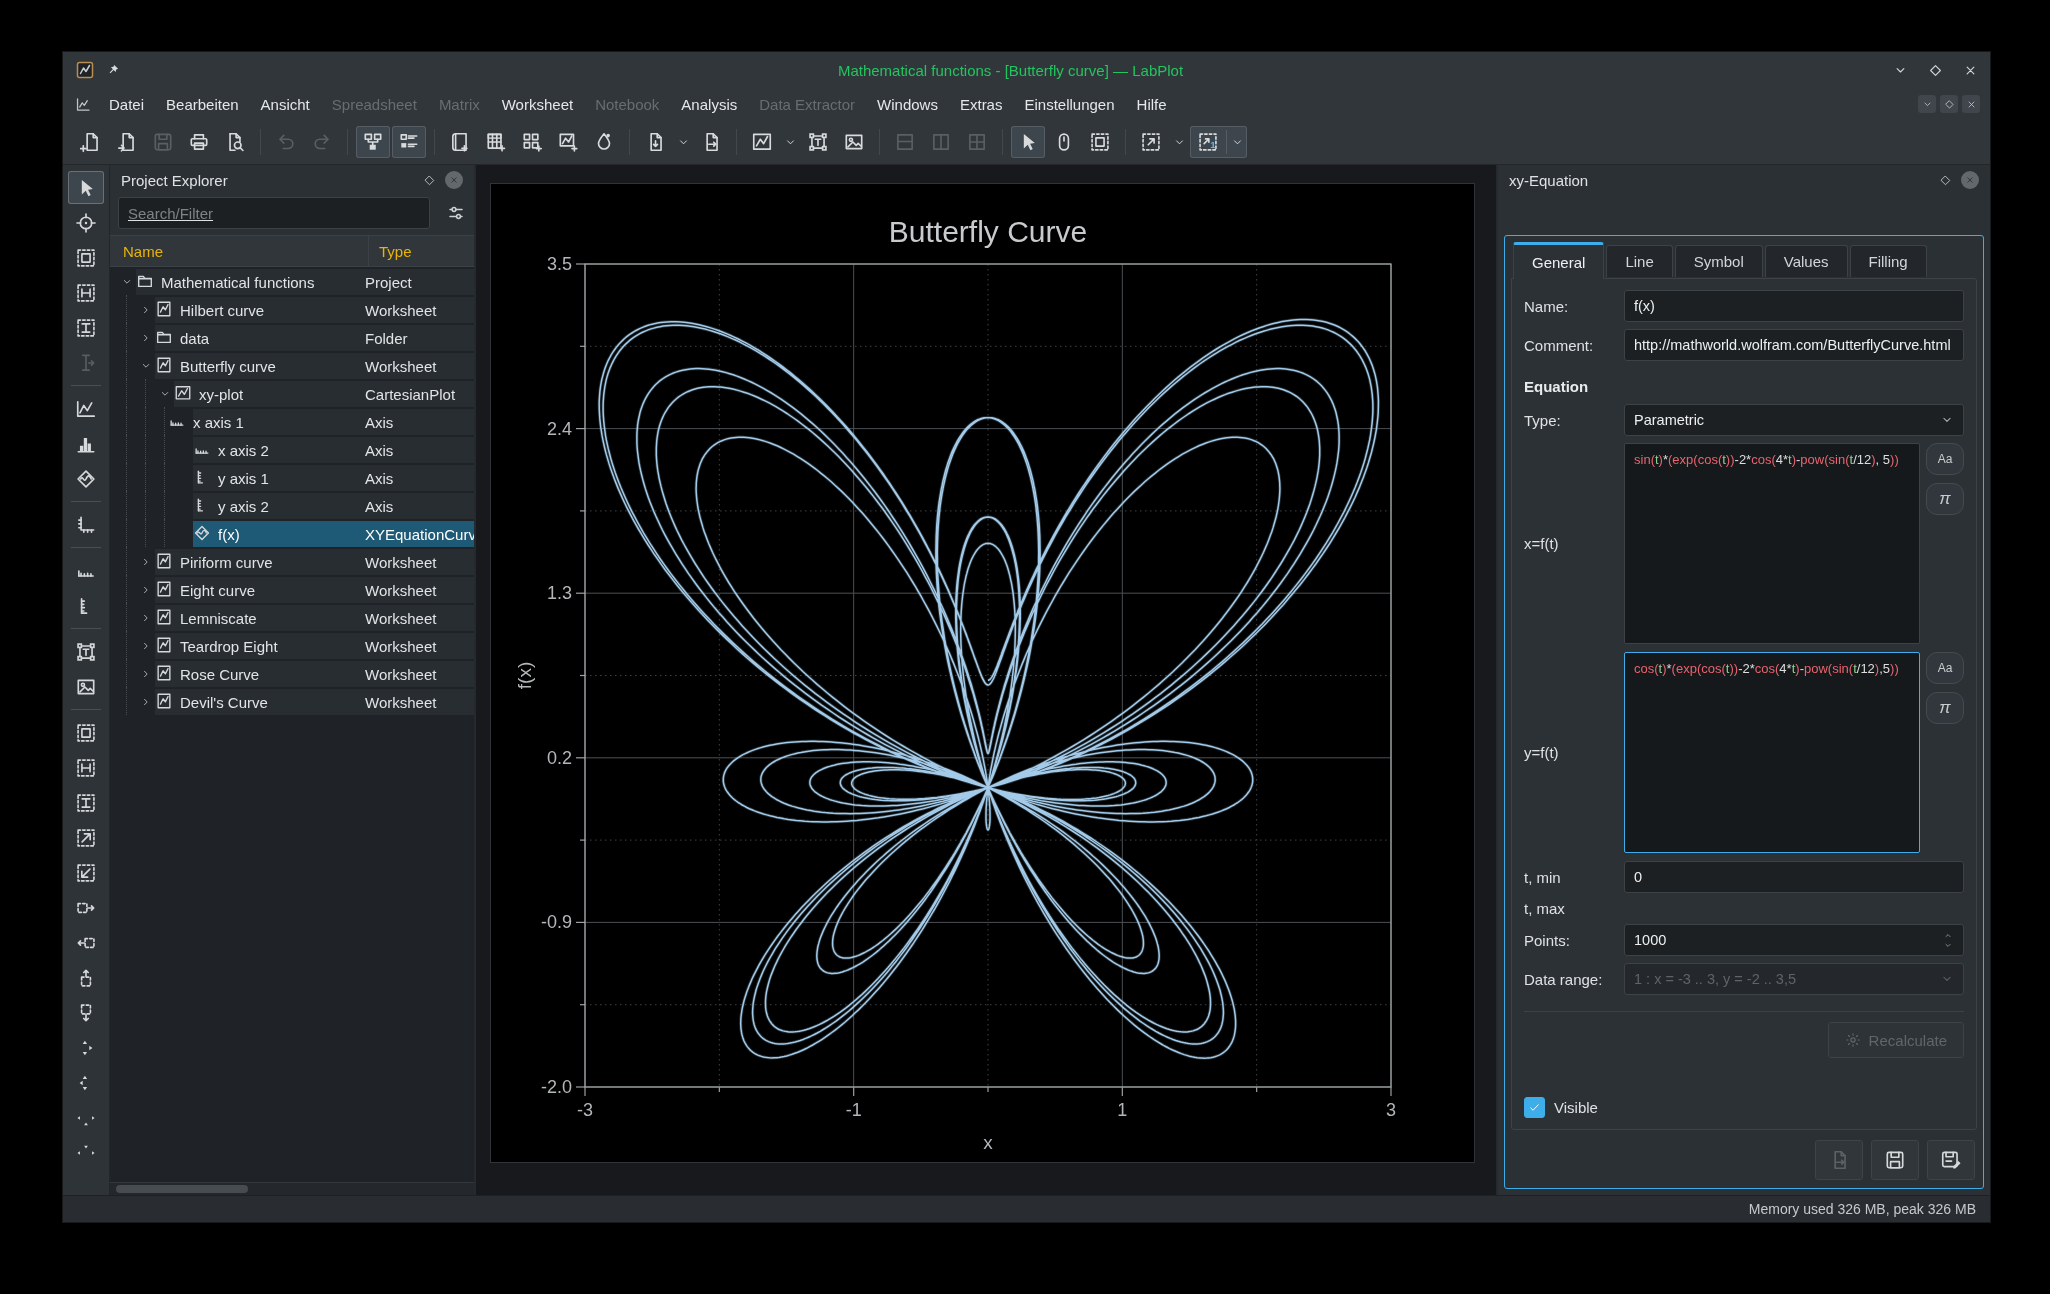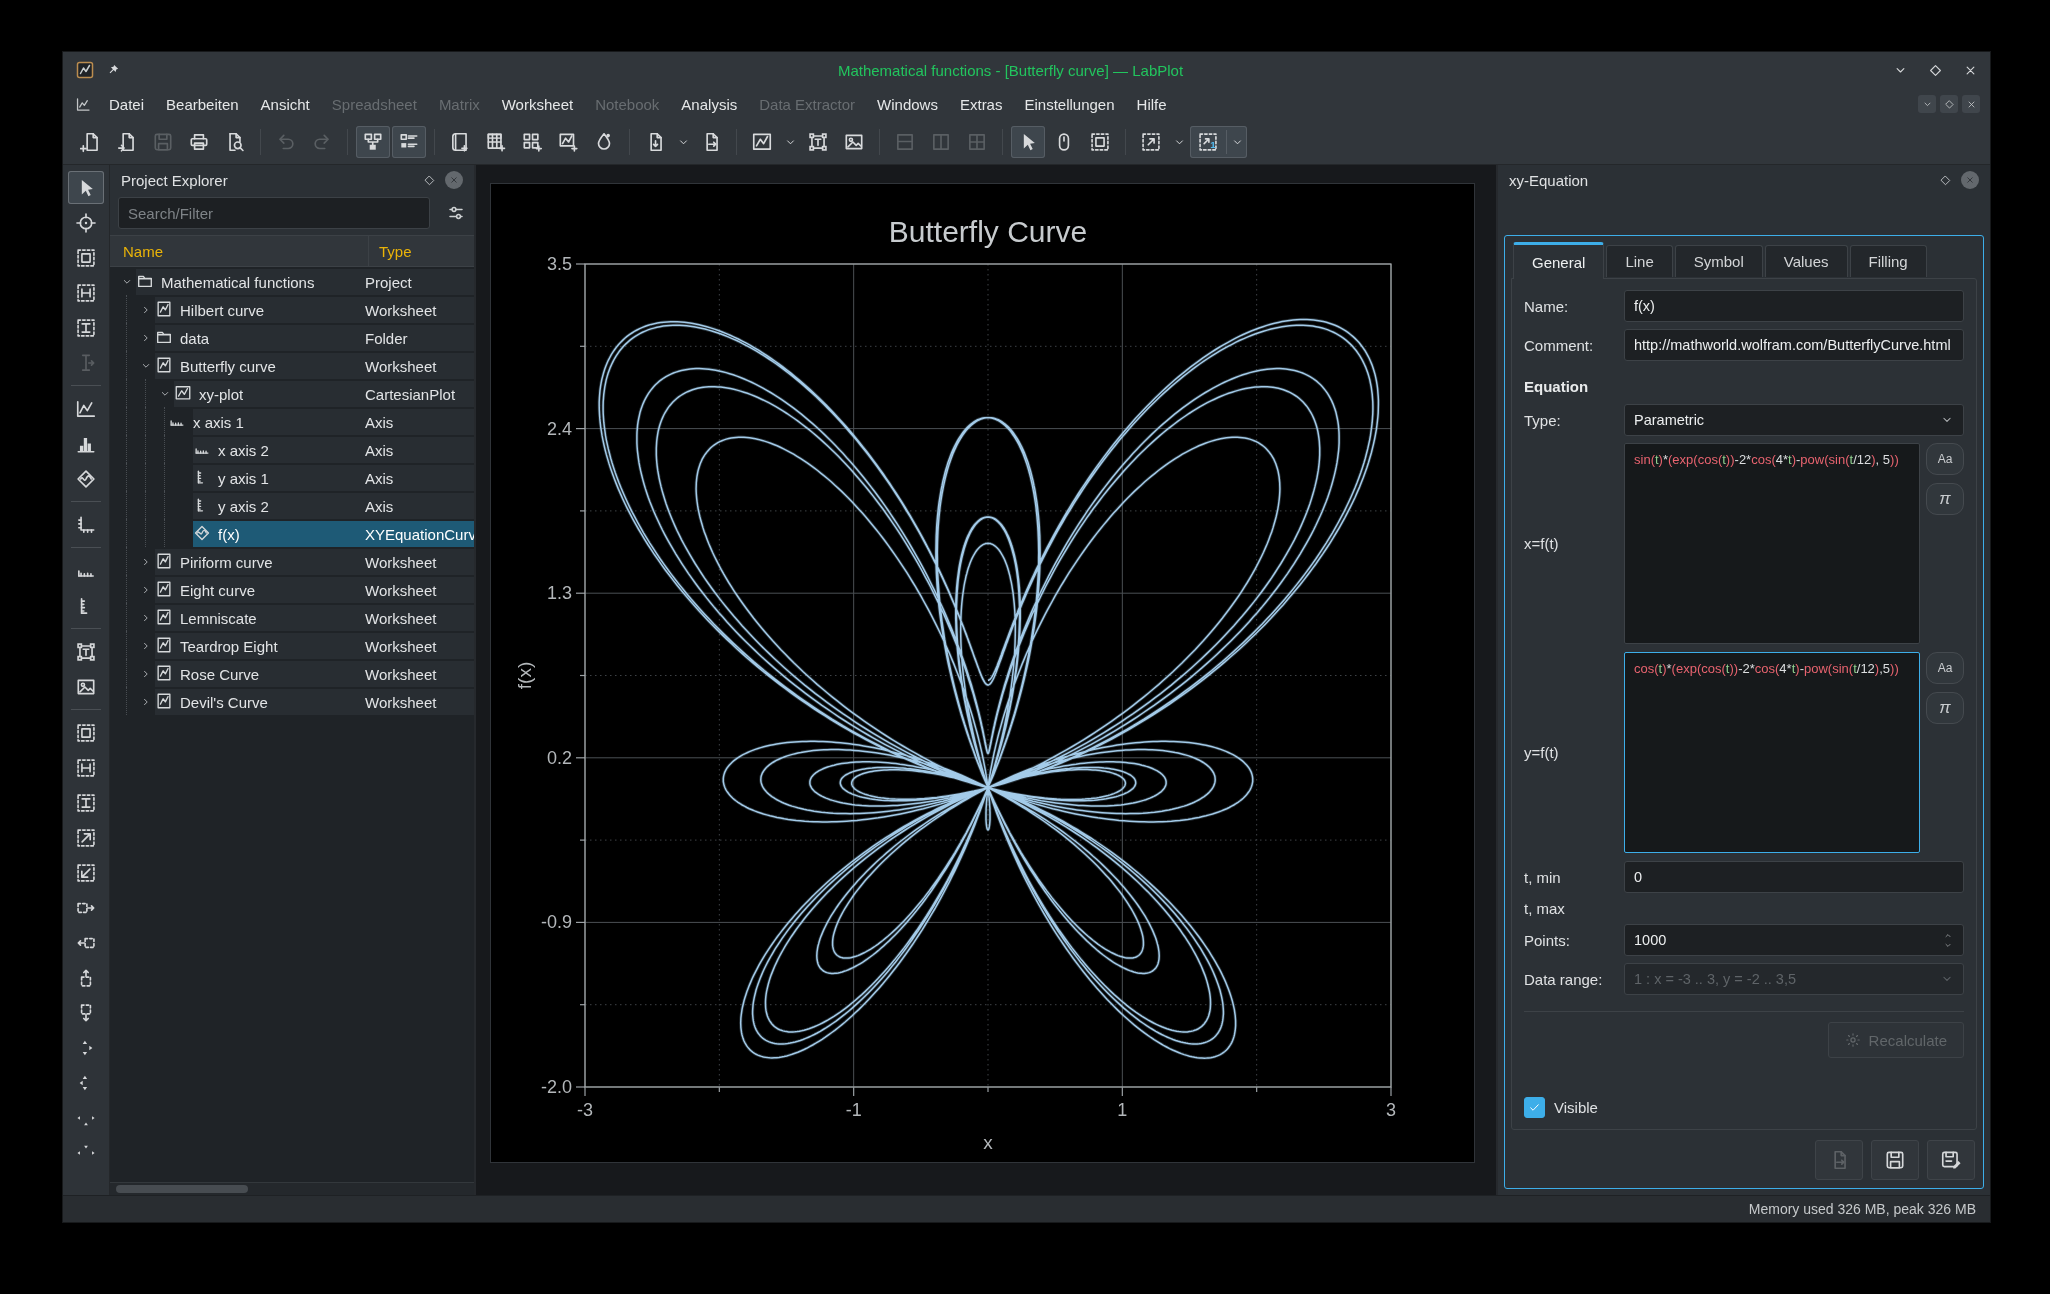--- a/index.html
+++ b/index.html
@@ -66,21 +66,21 @@
   .dock{display:flex;flex-direction:column;background:#2b3035;min-height:0;}
   .dock-title{height:30px;display:flex;align-items:center;padding:0 11px;font-size:15px;color:#dfe1e3;flex-shrink:0;}
   .dock-btns{margin-left:auto;display:flex;gap:9px;align-items:center;color:#b9bcbf;}
   .dock-btns .ic{width:13px;height:13px;}
   .close-circle{width:18px;height:18px;border-radius:50%;background:#63686d;color:#24282c;display:flex;align-items:center;justify-content:center;}
   .close-circle .ic{width:10px;height:10px;}
   .close-circle .ic *{stroke-width:2.2;}
 
   
   .explorer{width:364px;flex-shrink:0;margin-right:2px;}
-  .search-row{display:flex;align-items:center;gap:16px;padding:2px 8px 6px 8px;flex-shrink:0;}
+  .search-row{display:flex;align-items:center;gap:16px;padding:2px 8px 6px 8px;flex-shrink:0;text-decoration:underline;}
   .search{flex:1;height:30px;background:#1d2023;border:1px solid #3c4146;border-radius:3px;color:#cfd2d4;padding:0 9px;font-size:15px;outline:none;font-family:inherit;}
   .search::placeholder{color:#7e8387;}
   .filter-btn{color:#cfd2d4;}
   .filter-btn .ic{width:20px;height:20px;}
   .tree-header{display:flex;height:30px;background:#31363b;border-top:1px solid #3c4146;border-bottom:1px solid #3c4146;align-items:center;font-size:15px;color:#eab308;flex-shrink:0;}
   .hname{width:245px;padding-left:13px;border-right:1px solid #3c4146;height:100%;display:flex;align-items:center;}
   .htype{flex:1;padding-left:10px;}
   .tree{flex:1;background:#1f2327;position:relative;overflow:hidden;padding-top:2px;}
   .trow{position:relative;height:26px;margin-bottom:2px;font-size:15px;color:#e2e4e6;}
   .trow-bg{position:absolute;top:0;bottom:0;right:0;background:#282d32;}

